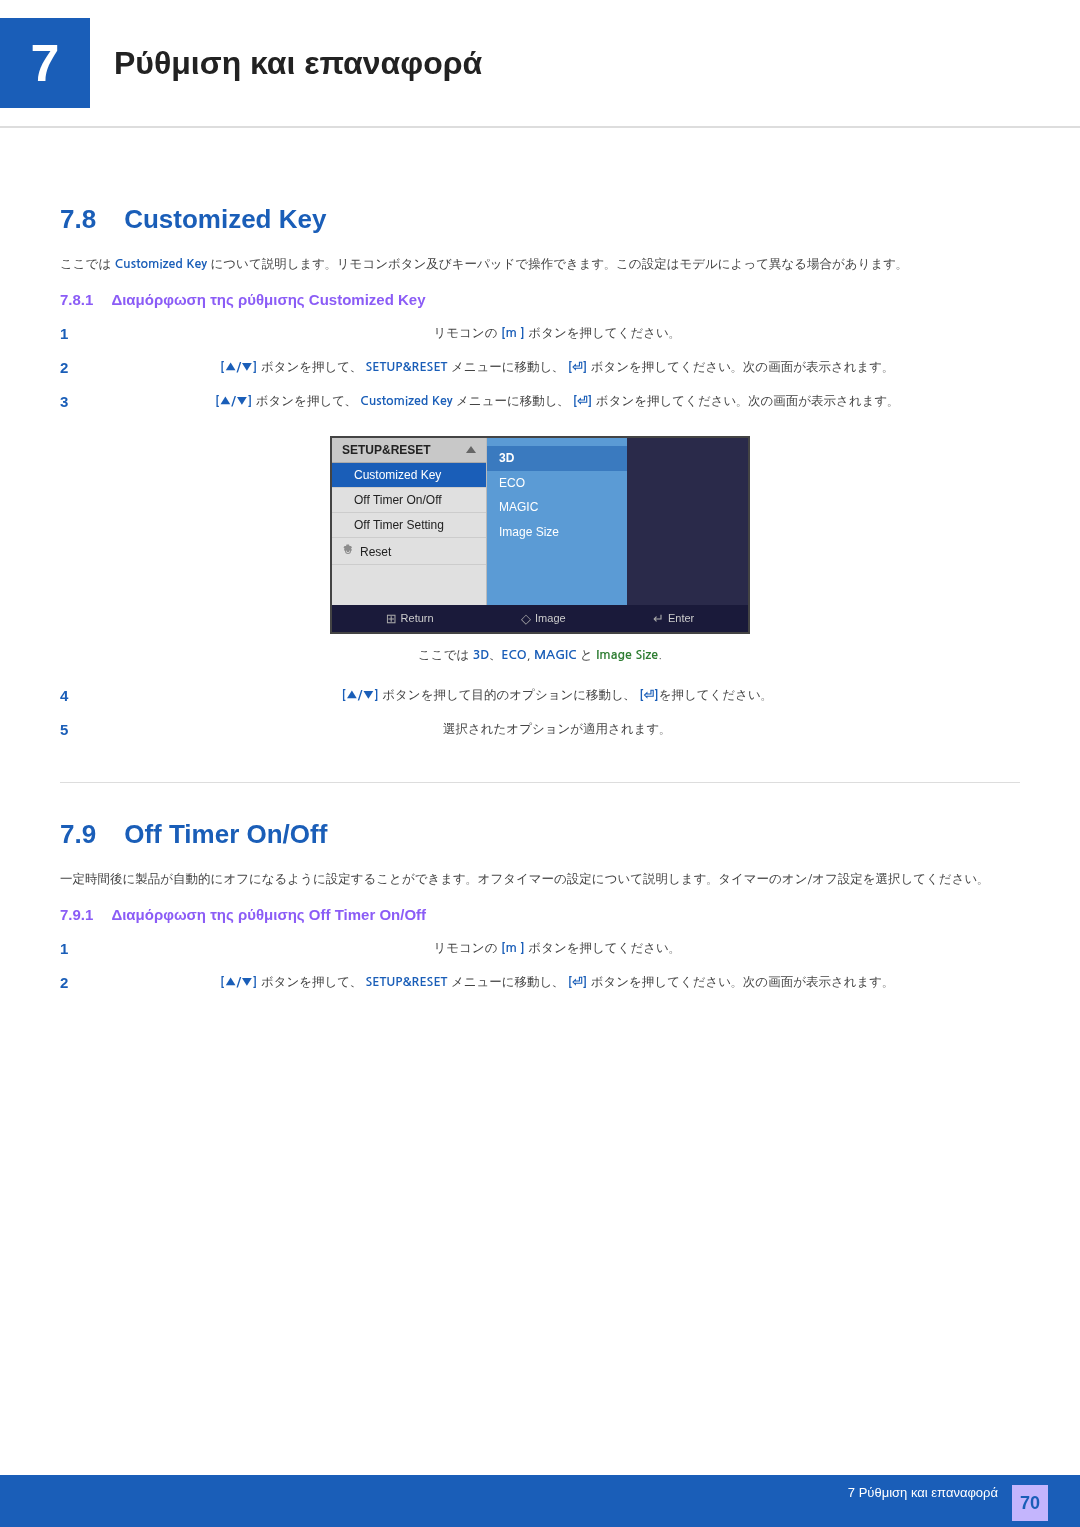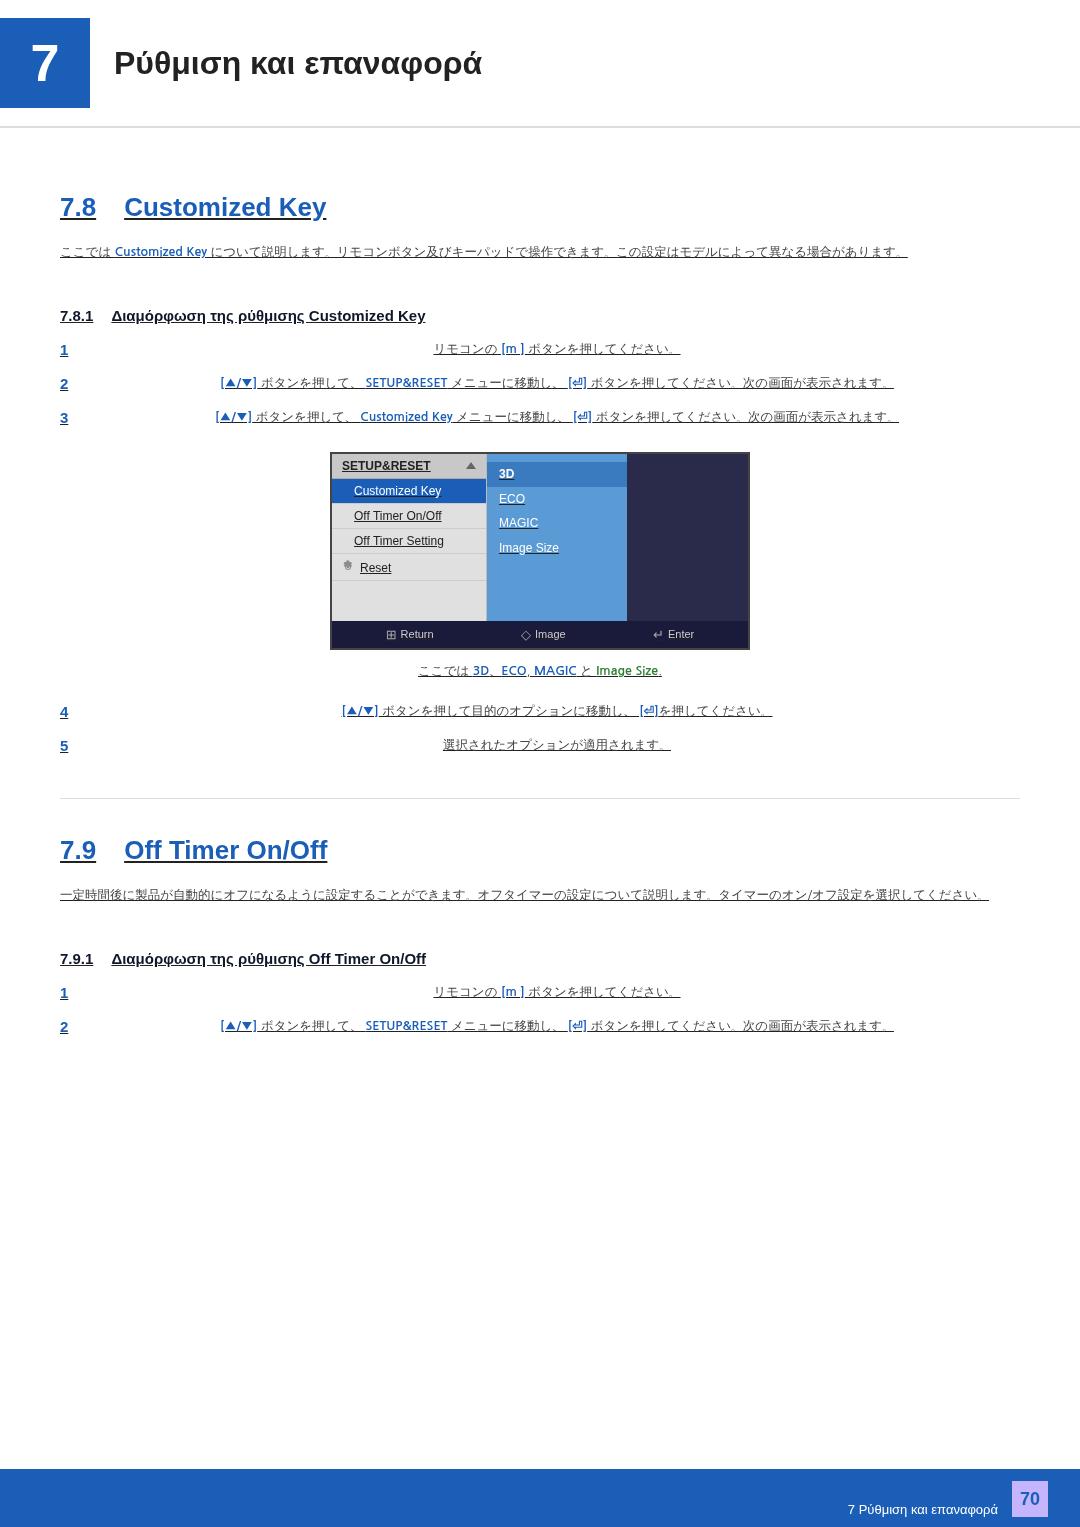--- a/index.html
+++ b/index.html
@@ -35,42 +35,41 @@
       flex-shrink: 0;
     }
     .chapter-title-text {
       font-size: 32px;
       font-weight: bold;
       color: #222;
     }
 
     
     .content {
-      padding: 28px 60px 80px 60px;
-      text-decoration: underline;
+      padding: 40px 60px 80px 60px;
     }
 
     
     .section-heading {
       font-size: 26px;
       font-weight: bold;
       color: #1a5eb8;
       margin-bottom: 18px;
       margin-top: 36px;
     }
     .section-heading .section-num {
       margin-right: 28px;
     }
 
     .subsection-heading {
       font-size: 15px;
       font-weight: bold;
-      color: #0f172a;
+      color: #8b5cf6;
       margin-bottom: 14px;
-      margin-top: 44px;
+      margin-top: 16px;
     }
     .subsection-heading .sub-num {
       margin-right: 18px;
     }
 
     
     .body-text {
       font-size: 13px;
       color: #444;
       line-height: 1.7;
@@ -230,24 +229,24 @@
 
     
     .page-footer {
       position: absolute;
       bottom: 0;
       left: 0;
       right: 0;
       background: #1a5eb8;
       color: #fff;
       display: flex;
-      align-items: flex-end;
+      align-items: flex-start;
       justify-content: flex-end;
       padding: 10px 32px;
-      height: 58px;
+      height: 52px;
     }
     .page-footer-text {
       font-size: 13px;
       color: #fff;
     }
     .page-footer-num {
       background: #c4b5fd;
       color: #1a5eb8;
       font-weight: bold;
       font-size: 18px;

